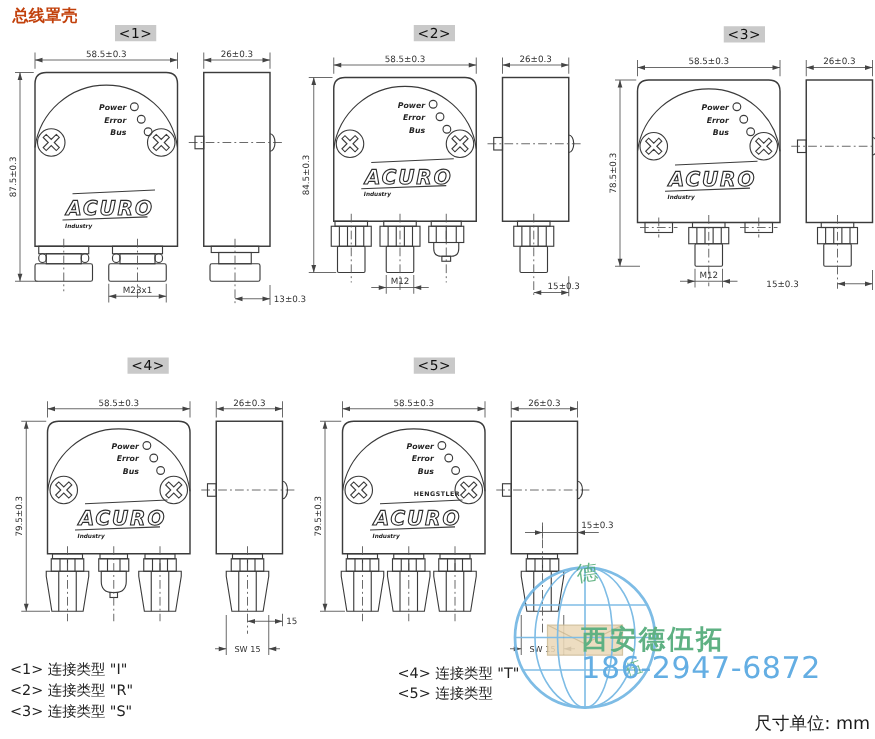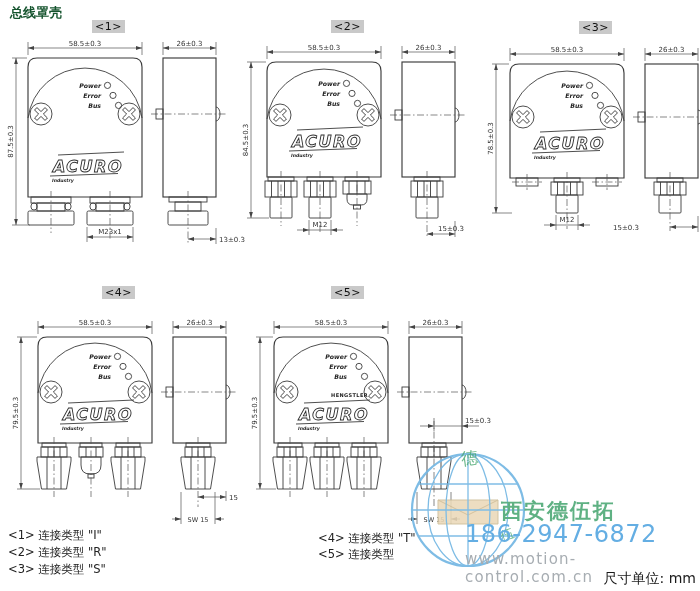--- a/index.html
+++ b/index.html
@@ -1,36 +1,36 @@
 <!DOCTYPE html>
 <html><head>
 <meta charset="utf-8">
 <style>
   html,body{margin:0;padding:0;background:#fff;}
   .canvas{position:relative;width:700px;height:591px;background:#ffffff;
           font-family:"DejaVu Sans", sans-serif;overflow:hidden;}
-  .page-title{position:absolute;left:10px;top:4px;font-size:13px;font-weight:bold;color:#14532d;}
+  .page-title{position:absolute;left:10px;top:4px;font-size:13px;font-weight:bold;color:#c2410c;}
   .badge{position:absolute;background:#c9c9c9;color:#111;font-size:11px;line-height:13px;
          padding:0 3px;letter-spacing:0.5px;}
   svg.dwg{position:absolute;overflow:visible;}
   svg text{font-family:"DejaVu Sans", sans-serif;}
   .ol{fill:none;stroke:#3b3b3b;stroke-width:1.15;}
   .tl{fill:#fff;fill-opacity:0;stroke:#3b3b3b;stroke-width:0.9;}
   .dl{fill:none;stroke:#555;stroke-width:0.7;}
   .cl{fill:none;stroke:#555;stroke-width:0.7;stroke-dasharray:7 2.5 1.5 2.5;}
   .ar{fill:#444;stroke:none;}
   .dt{fill:#333;}
   .it{font-style:italic;fill:#222;font-weight:600;}
   .logo{fill:#fff;stroke:#2e2e2e;stroke-width:0.9;font-weight:bold;font-style:italic;letter-spacing:1.5px;}
   .sub{fill:#1d1d1d;font-weight:bold;font-style:italic;}
   .sub2{fill:#1d1d1d;font-weight:bold;letter-spacing:0.4px;}
   .notes{position:absolute;font-size:11.5px;color:#222;}
   .notes div{height:17px;}
   .notes.right div{height:16px;}
-  .wm-company{position:absolute;left:465px;top:497px;font-size:21px;font-weight:bold;letter-spacing:2px;margin-left:36px;}
+  .wm-company{position:absolute;left:465px;top:497px;font-size:21px;font-weight:bold;letter-spacing:2px;}
   .wm-phone{position:absolute;left:465px;top:520px;font-size:24px;letter-spacing:0.5px;}
   .wm-url{position:absolute;left:465px;top:550px;font-size:15px;letter-spacing:1.2px;}
   .unit-note{position:absolute;right:4px;top:570px;font-size:14px;color:#1a1a1a;}
   .wm-globe{position:absolute;left:404px;top:448px;opacity:0.92;}
 </style>
 </head>
 <body>
 
 <div class="canvas">
 
@@ -483,15 +483,14 @@
       <line x1="14" y1="36" x2="114" y2="36"></line>
       <line x1="8" y1="62" x2="120" y2="62"></line>
       <line x1="14" y1="88" x2="114" y2="88"></line>
       <line x1="64" y1="6" x2="64" y2="118"></line>
     </g>
     <text x="57" y="16" font-size="17" fill="#3fa268" opacity="0.85" transform="rotate(-8 64 10)">德</text>
     <text x="97" y="92" font-size="13" fill="#3fa268" opacity="0.8" transform="rotate(-18 100 88)">伍</text>
   </svg>
   <div class="wm-company" style="color:#5fb183">西安德伍拓</div>
   <div class="wm-phone" style="color:#64aee3">186-2947-6872</div>
-  <div class="wm-url" style="color:#a7adb2">www.motion-control.com.cn</div>
   <div class="unit-note">尺寸单位: mm</div>
 </div>
 
 </body></html>

